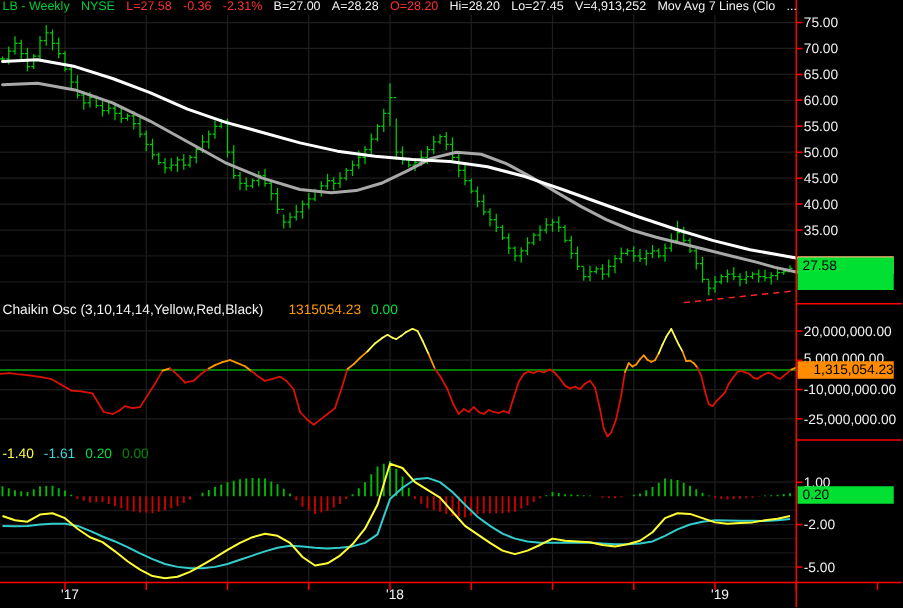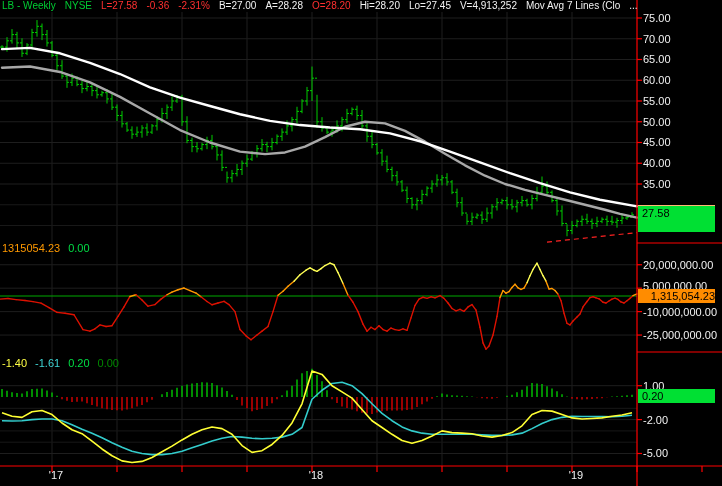--- a/index.html
+++ b/index.html
@@ -2,21 +2,21 @@
 <html><head>
 <meta charset="utf-8">
 <style>
   html,body{margin:0;padding:0;background:#000;}
   .screen{position:relative;width:722px;height:486px;background:#000;overflow:hidden;
           font-family:"Liberation Sans",sans-serif;}
   .qbar{position:absolute;top:0;left:2px;height:12px;display:flex;gap:9px;
         font-size:10px;line-height:12px;white-space:nowrap;}
   .qbar span{display:inline-block;}
   .g{color:#00cc33;} .r{color:#ff3030;} .w{color:#f2f2f2;} .dg{color:#008800;}
-  .y{color:#ffff44;} .c{color:#3fd6d6;} .o{color:#ff9900;} .gr{color:#00dd44;}
+  .y{color:#ffff44;} .c{color:#3fd6d6;} .o{color:#ff9900;margin-left:12px;} .gr{color:#00dd44;}
   .plabel{position:absolute;left:2px;height:11px;display:flex;gap:8px;
           font-size:11px;line-height:11px;white-space:nowrap;}
   #chart{position:absolute;top:0;left:0;}
   .badge{position:absolute;left:638px;width:77px;box-sizing:border-box;padding-left:4px;
          font-size:11px;color:#000;overflow:hidden;}
   .badge-white{background:#fdba74;}
   .badge-green{background:#00e033;}
   .badge-orange{background:#ff8c00;text-align:right;}
 </style>
 </head>
@@ -267,20 +267,21 @@
     <span class="w">A=28.28</span>
     <span class="r">O=28.20</span>
     <span class="w">Hi=28.20</span>
     <span class="w">Lo=27.45</span>
     <span class="w">V=4,913,252</span>
     <span class="w">Mov Avg 7 Lines (Clo</span>
     <span class="w">...</span>
   </div>
 
   <div class="plabel" style="top:243px;">
+    <span class="w">Chaikin Osc (3,10,14,14,Yellow,Red,Black)</span>
     <span class="o">1315054.23</span>
     <span class="gr">0.00</span>
   </div>
 
   <div class="plabel" style="top:358px;">
     <span class="y">-1.40</span>
     <span class="c">-1.61</span>
     <span class="gr">0.20</span>
     <span class="dg">0.00</span>
   </div>

